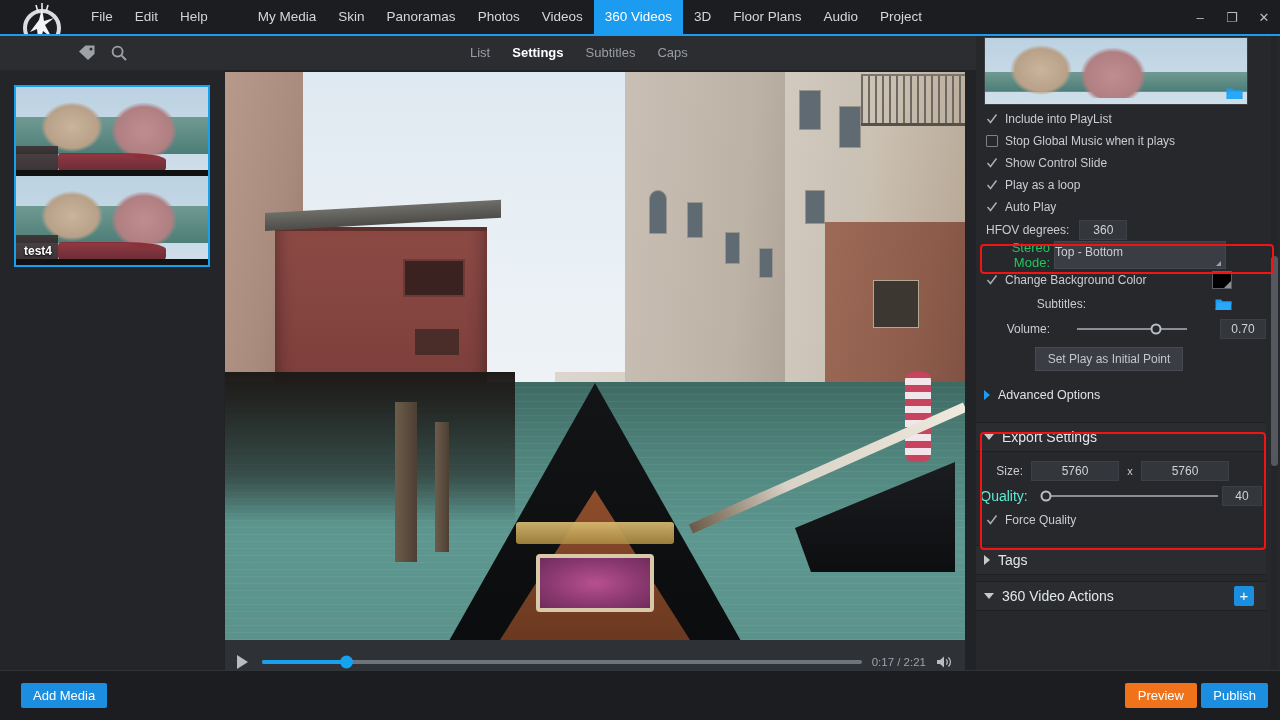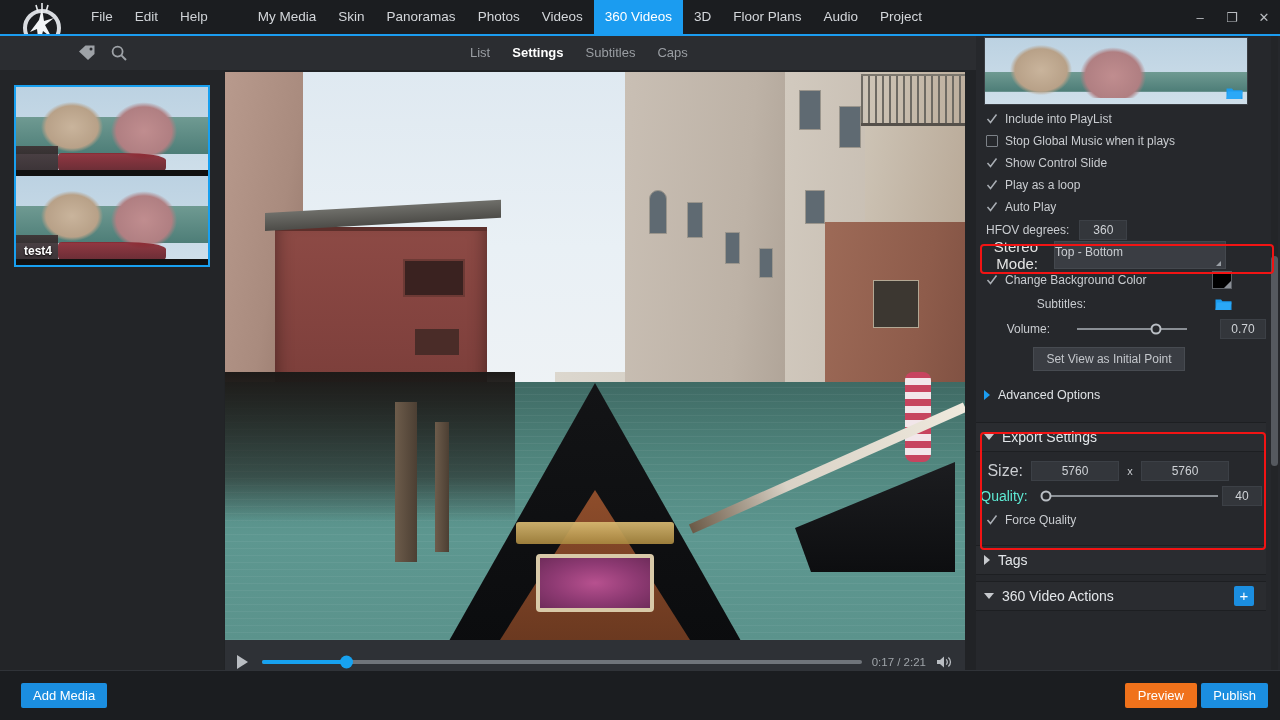--- a/index.html
+++ b/index.html
@@ -593,21 +593,21 @@
         </span>
         <span>Auto Play</span>
       </div>
 
       <div class="row" style="height:24px;padding-left:0;">
         <span style="padding-left:10px;color:#c9ccd0;font-size:12px;">HFOV degrees:</span>
         <span class="field hfov-field" style="margin-left:10px;">360</span>
       </div>
 
       <div class="row" style="height:26px;padding-left:0;position:relative;">
-        <span style="width:78px;text-align:right;padding-right:16px;color:#e5e5e5;font-size:15px;">Stereo Mode:</span>
+        <span style="width:78px;text-align:right;padding-right:4px;color:#22c55e;font-size:13px;">Stereo Mode:</span>
         <span class="stereo-field">
           <span>Top - Bottom</span>
           <span class="caret"></span>
         </span>
       </div>
 
       <div class="row" style="position:relative;height:24px;">
         <span class="chk">
           <svg width="12" height="12" viewBox="0 0 12 12">
               <path d="M1.5 6 L4.5 9.5 L10.5 1.5" fill="none" stroke="#a9aeb4" stroke-width="1.5"></path>
@@ -627,36 +627,36 @@
 
       <div class="row" style="height:26px;padding-left:0;justify-content:space-between;">
         <span style="width:78px;text-align:right;padding-right:4px;color:#c9ccd0;font-size:12px;">Volume:</span>
         <span class="vol-track">
           <span class="vol-knob"></span>
         </span>
         <span class="field" style="width:46px;margin-left:10px;">0.70</span>
       </div>
 
       <div class="row" style="height:34px;justify-content:center;padding-left:0;padding-right:24px;">
-        <button class="btn-grey">Set View as Initial Point</button>
+        <button class="btn-grey">Set Play as Initial Point</button>
       </div>
 
       <div class="adv-row" style="margin-top:6px;">
         <span class="tri right blue"></span>
         <span>Advanced Options</span>
       </div>
 
       <div style="margin-top:14px;">
         <div class="section-head">
           <span class="tri down"></span>
           <span>Export Settings</span>
         </div>
         <div style="padding:7px 0 6px 0;">
           <div class="row" style="padding-left:0;height:24px;">
-            <span style="width:55px;text-align:right;padding-right:8px;color:#c9ccd0;font-size:16px;">Size:</span>
+            <span style="width:55px;text-align:right;padding-right:8px;color:#c9ccd0;font-size:12px;">Size:</span>
             <span class="field" style="width:88px;">5760</span>
             <span style="width:22px;text-align:center;color:#c9ccd0;font-size:11px;">x</span>
             <span class="field" style="width:88px;">5760</span>
           </div>
           <div class="row" style="padding-left:0;height:26px;">
             <span style="width:62px;text-align:center;padding-right:6px;color:#5eead4;font-size:14px;">Quality:</span>
             <span class="vol-track" style="width:176px;margin:0 4px;">
               <span class="vol-knob" style="left:2%;"></span>
             </span>
             <span class="field" style="width:40px;">40</span>

